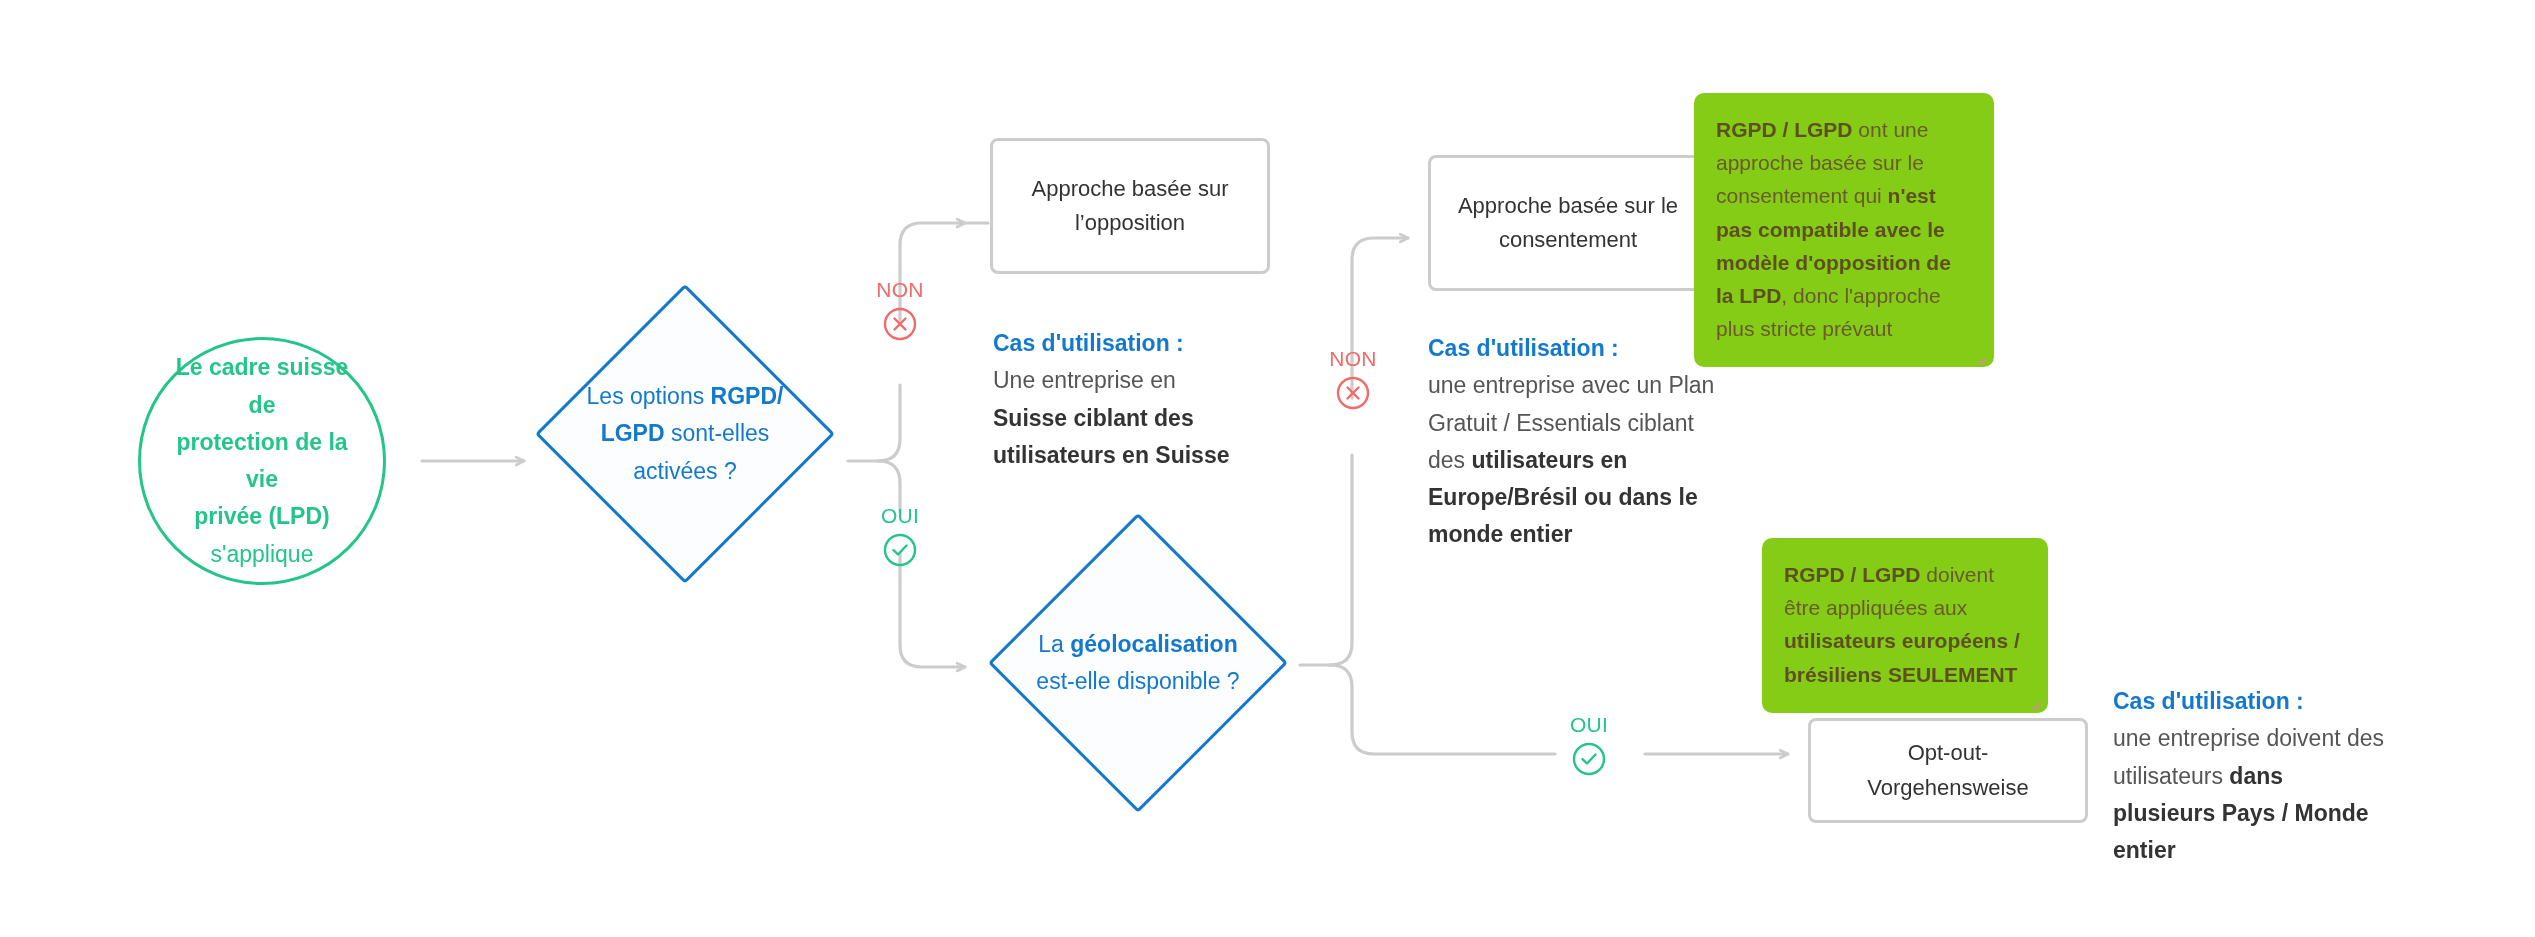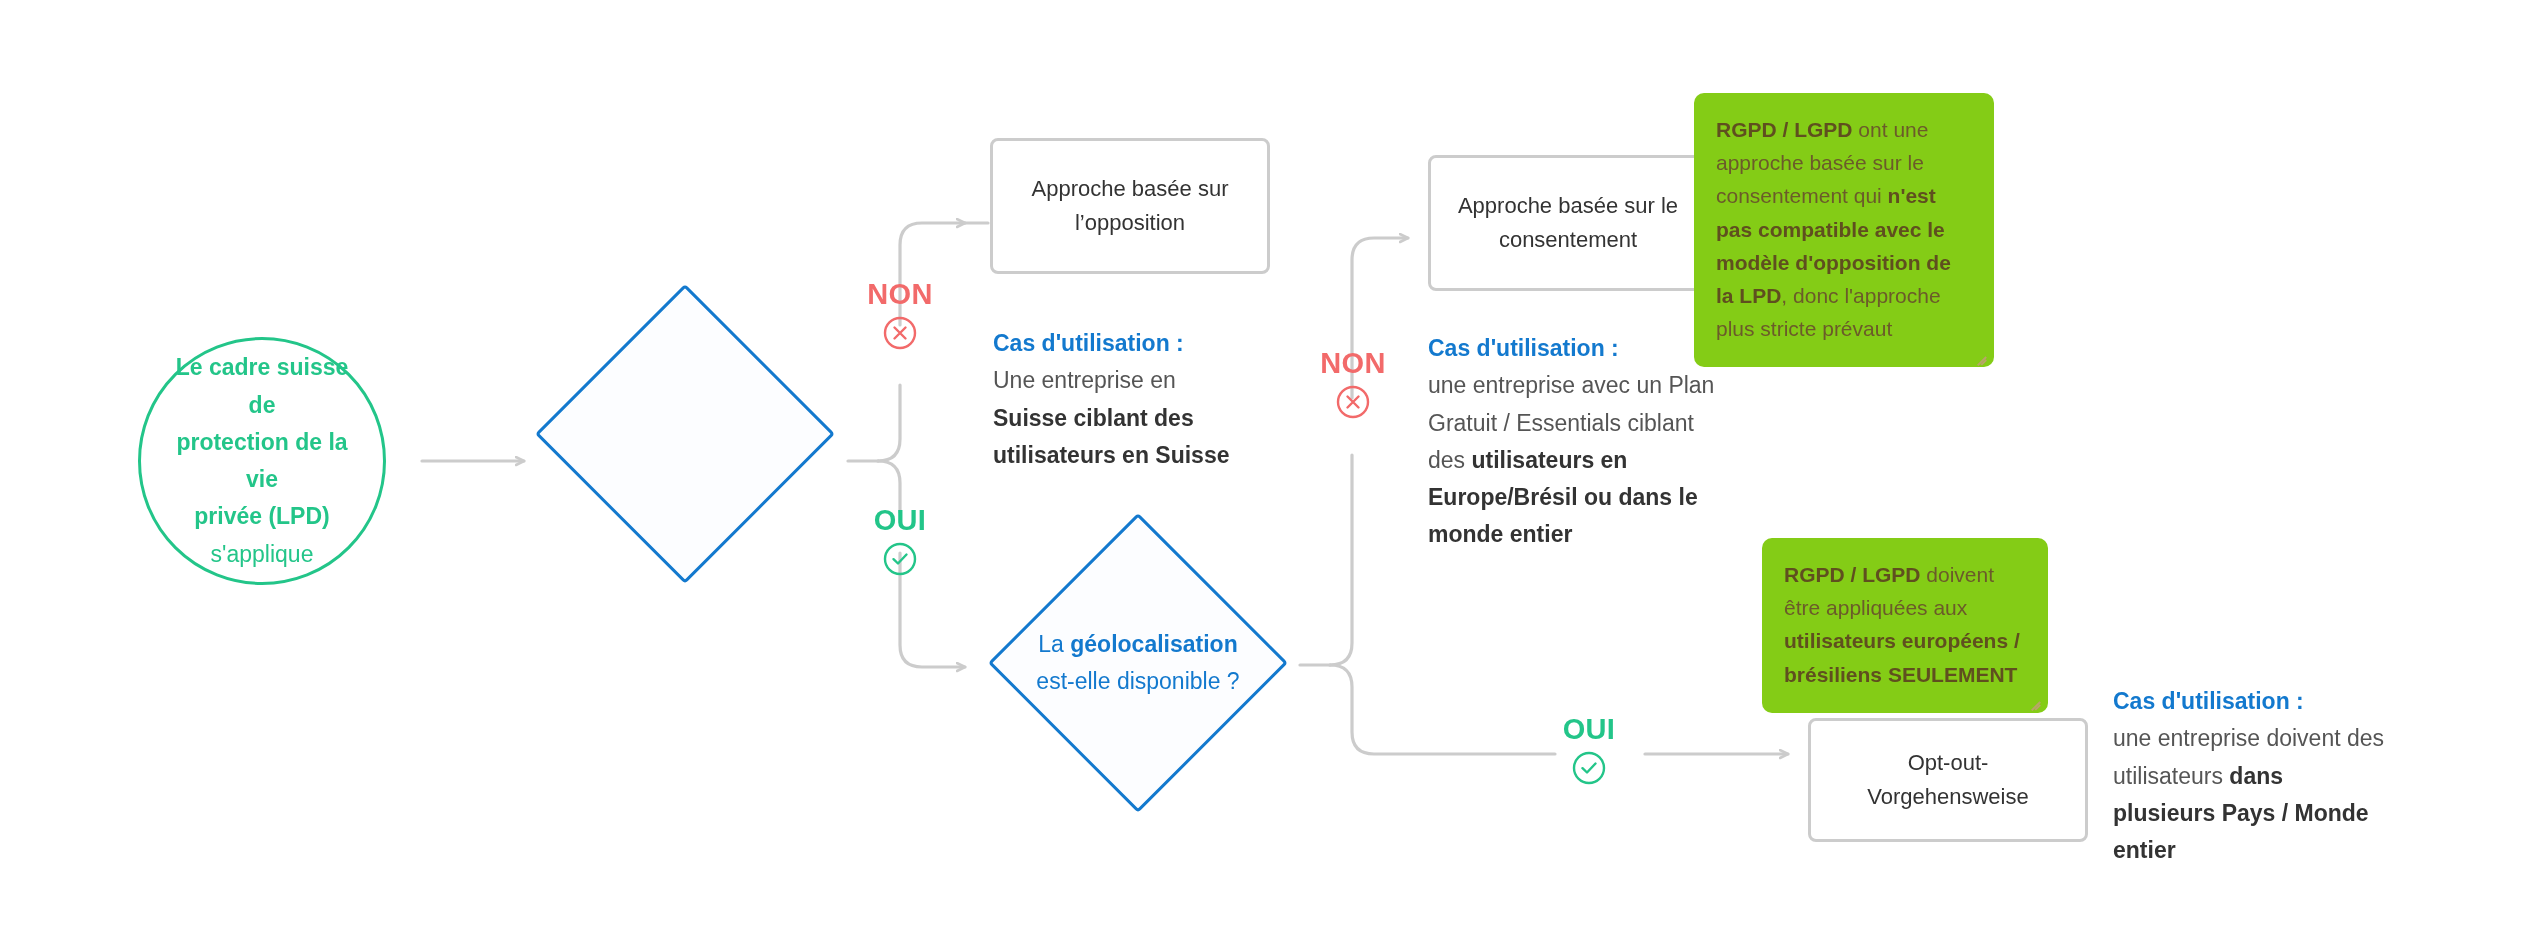--- a/index.html
+++ b/index.html
@@ -97,21 +97,21 @@
     align-items: center;
     justify-content: center;
     text-align: center;
     color: #333333;
     font-size: 22px;
     line-height: 1.55;
     padding: 10px 18px;
   }
   #box-opposition  { left: 990px;  top: 138px; width: 280px; height: 136px; }
   #box-consent     { left: 1428px; top: 155px; width: 280px; height: 136px; }
-  #box-optout      { left: 1808px; top: 718px; width: 280px; height: 124px; }
+  #box-optout      { left: 1808px; top: 718px; width: 280px; height: 105px; }
 
   
   .note {
     position: absolute;
     box-sizing: border-box;
     background: #84cc16;
     border-radius: 10px;
     color: #6B5B2A;
     font-size: 21px;
     line-height: 1.58;
@@ -157,22 +157,22 @@
   #uc-consent    { left: 1428px; top: 330px; width: 300px; }
   #uc-optout     { left: 2113px; top: 683px; width: 275px; }
 
   
   .branch {
     position: absolute;
     width: 80px;
     text-align: center;
   }
   .branch .blabel {
-    font-size: 29px;
-    font-weight: 700;
+    font-size: 21px;
+    font-weight: 400;
     letter-spacing: 0.3px;
     display: block;
     margin-bottom: 5px;
   }
   .branch.no  .blabel { color: #F26A6A; }
   .branch.yes .blabel { color: #23C589; }
   .branch .bicon {
     width: 34px;
     height: 34px;
     margin: 0 auto;
@@ -221,20 +221,25 @@
     <div class="txt">
       <b>Le cadre suisse de</b><br>
       <b>protection de la vie</b><br>
       <b>privée (LPD)</b><br>
       <span>s'applique</span>
     </div>
   </div>
 
   <div class="diamond" id="diamond-options">
     <div class="shape"></div>
+    <div class="dtxt">
+      <span>Les options </span><b>RGPD/</b><br>
+      <b>LGPD</b><span> sont-elles</span><br>
+      <span>activées ?</span>
+    </div>
   </div>
 
   <div class="branch no" id="branch-no-1">
     <span class="blabel">NON</span>
     <svg class="bicon" viewBox="0 0 34 34" xmlns="http://www.w3.org/2000/svg">
       <circle cx="17" cy="17" r="15" fill="none" stroke="#F26A6A" stroke-width="2.4"></circle>
       <path d="M 11.5 11.5 L 22.5 22.5 M 22.5 11.5 L 11.5 22.5" stroke="#F26A6A" stroke-width="2.4" stroke-linecap="round"></path>
     </svg>
   </div>
 

